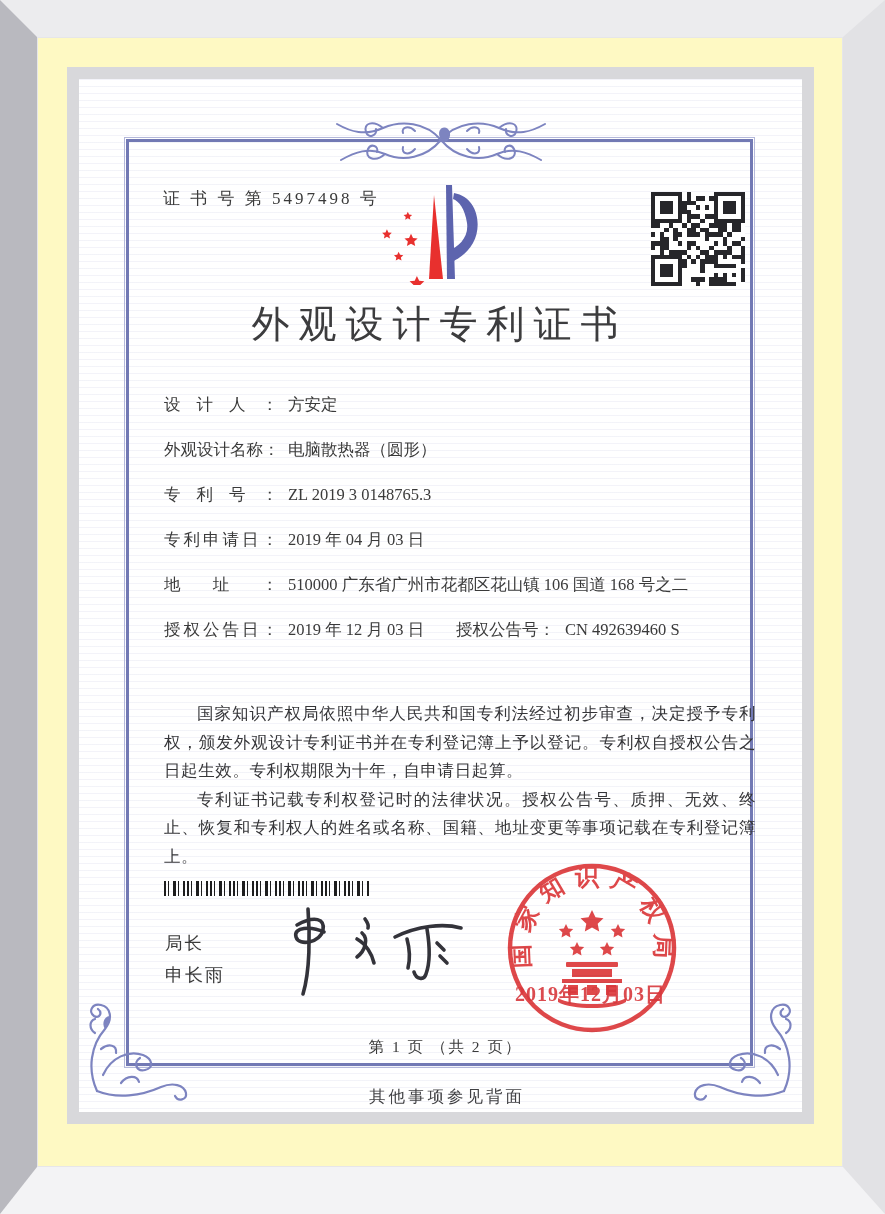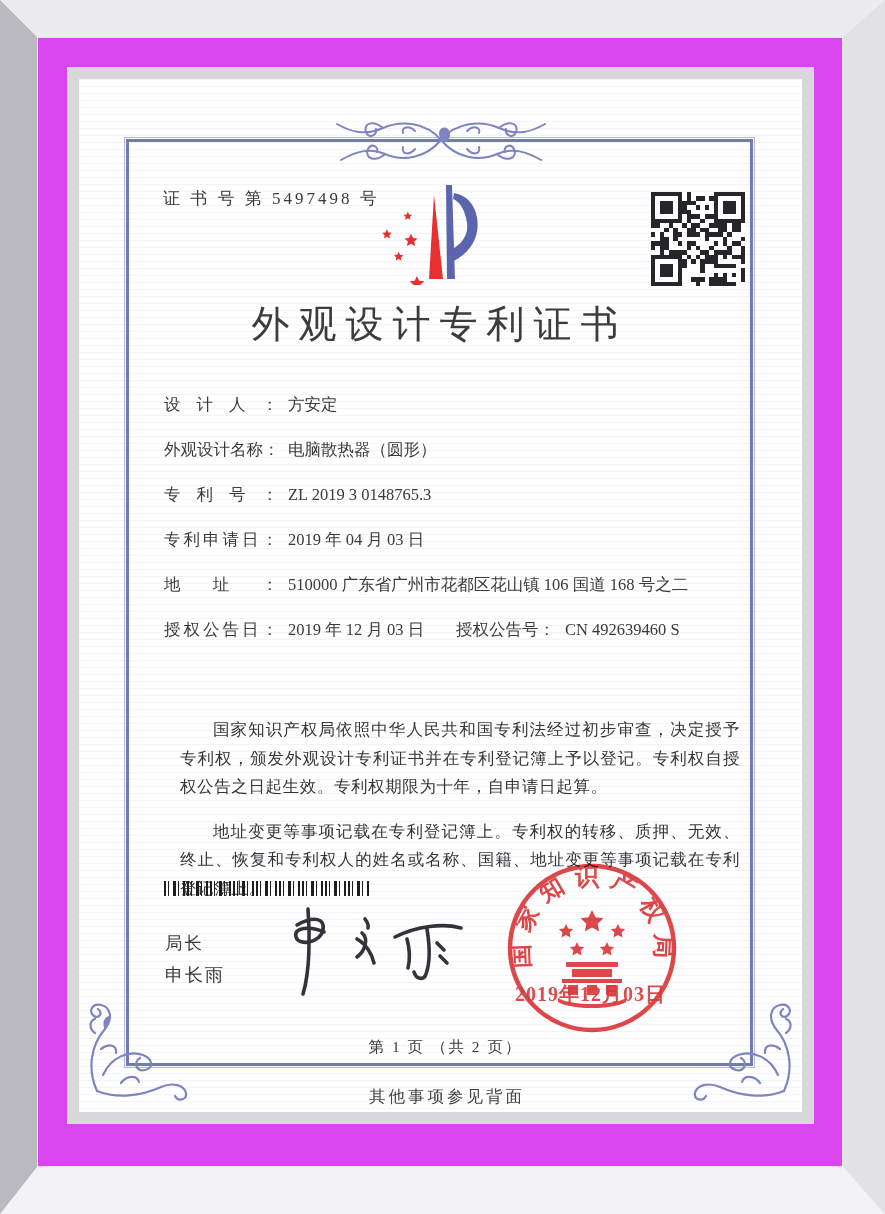--- a/index.html
+++ b/index.html
@@ -4,21 +4,21 @@
 <style>
   html,body{margin:0;padding:0;background:#ffffff;}
   body{width:885px;height:1214px;overflow:hidden;position:relative;
        font-family:"Liberation Serif","DejaVu Serif",serif;color:#3a3a3a;}
 
   
   .frame{position:absolute;inset:0;box-sizing:border-box;
          border-left:37px solid #b9b9bf;border-top:37px solid #ececee;
          border-right:42px solid #e2e2e5;border-bottom:47px solid #f3f3f5;
          background:#fdfdfd;}
-  .face{position:absolute;inset:0;background:#d946ef;
+  .face{position:absolute;inset:0;background:#fef9c3;
         box-shadow:inset 0 0 0 1px #e6e6e9;}
   .lip{position:absolute;left:30px;top:30px;right:29px;bottom:43px;
        background:#d8d8db;}
   
   .paper{position:absolute;left:12px;top:12px;right:12px;bottom:12px;
          background:
            repeating-linear-gradient(180deg, rgba(120,124,185,0.09) 0px, rgba(120,124,185,0.09) 1px, rgba(255,255,255,0) 1px, rgba(255,255,255,0) 7px),
            #ffffff;}
 
   
@@ -43,21 +43,21 @@
   .fields{position:absolute;left:85px;top:313px;width:600px;font-size:16.5px;}
   .frow{margin-bottom:19px;line-height:26px;white-space:nowrap;position:relative;}
   .flabel{display:inline-block;width:114px;text-align:justify;text-align-last:justify;
           vertical-align:top;}
   .fvalue{margin-left:10px;}
   .pubno{position:absolute;left:292px;top:0;}
 
   
   .paras{position:absolute;left:85px;top:621px;width:592px;font-size:16.5px;
          line-height:28.5px;text-align:justify;letter-spacing:0.6px;color:#353538;}
-  .paras p{margin:16px;text-indent:2em;}
+  .paras p{margin:0;text-indent:2em;}
 
   
   .barcode{position:absolute;left:85px;top:802px;width:207px;height:15px;
     background:repeating-linear-gradient(90deg,
       #1e1e1e 0 2px, transparent 2px 4px, #1e1e1e 4px 5px, transparent 5px 9px,
       #1e1e1e 9px 12px, transparent 12px 14px, #1e1e1e 14px 15px, transparent 15px 19px,
       #1e1e1e 19px 21px, transparent 21px 23px);}
   .signer-title{position:absolute;left:86px;top:852px;font-size:17.5px;letter-spacing:2px;}
   .signer-name{position:absolute;left:86px;top:884px;font-size:18px;letter-spacing:2px;}
   .signature{position:absolute;left:198px;top:818px;}
@@ -603,21 +603,21 @@
           <div class="frow">
             <span class="flabel">授权公告日：</span><span class="fvalue">2019 年 12 月 03 日</span>
             <span class="pubno">
               <span class="flabel" style="width:auto">授权公告号：</span><span class="fvalue">CN 492639460 S</span>
             </span>
           </div>
         </div>
 
         <div class="paras">
           <p>国家知识产权局依照中华人民共和国专利法经过初步审查，决定授予专利权，颁发外观设计专利证书并在专利登记簿上予以登记。专利权自授权公告之日起生效。专利权期限为十年，自申请日起算。</p>
-          <p>地址变更等事项记载在专利登记簿上。专利权的转移、质押、无效、终止、恢复和专利权人的姓名或名称、国籍、地址变更等事项记载在专利登记簿上。</p>
+          <p>专利证书记载专利权登记时的法律状况。授权公告号、质押、无效、终止、恢复和专利权人的姓名或名称、国籍、地址变更等事项记载在专利登记簿上。</p>
         </div>
 
         <div class="barcode"></div>
         <div class="signer-title">局长</div>
         <div class="signer-name">申长雨</div>
 
         <svg class="signature" width="200" height="105" viewBox="0 0 200 105">
           <g stroke="#33333a" fill="none" stroke-width="3.6" stroke-linecap="round">
             <path d="M20,28 C38,18 48,22 46,33 C44,45 22,50 19,40 C16,30 34,29 47,35"></path>
             <path d="M31,12 C33,38 33,74 26,97"></path>

